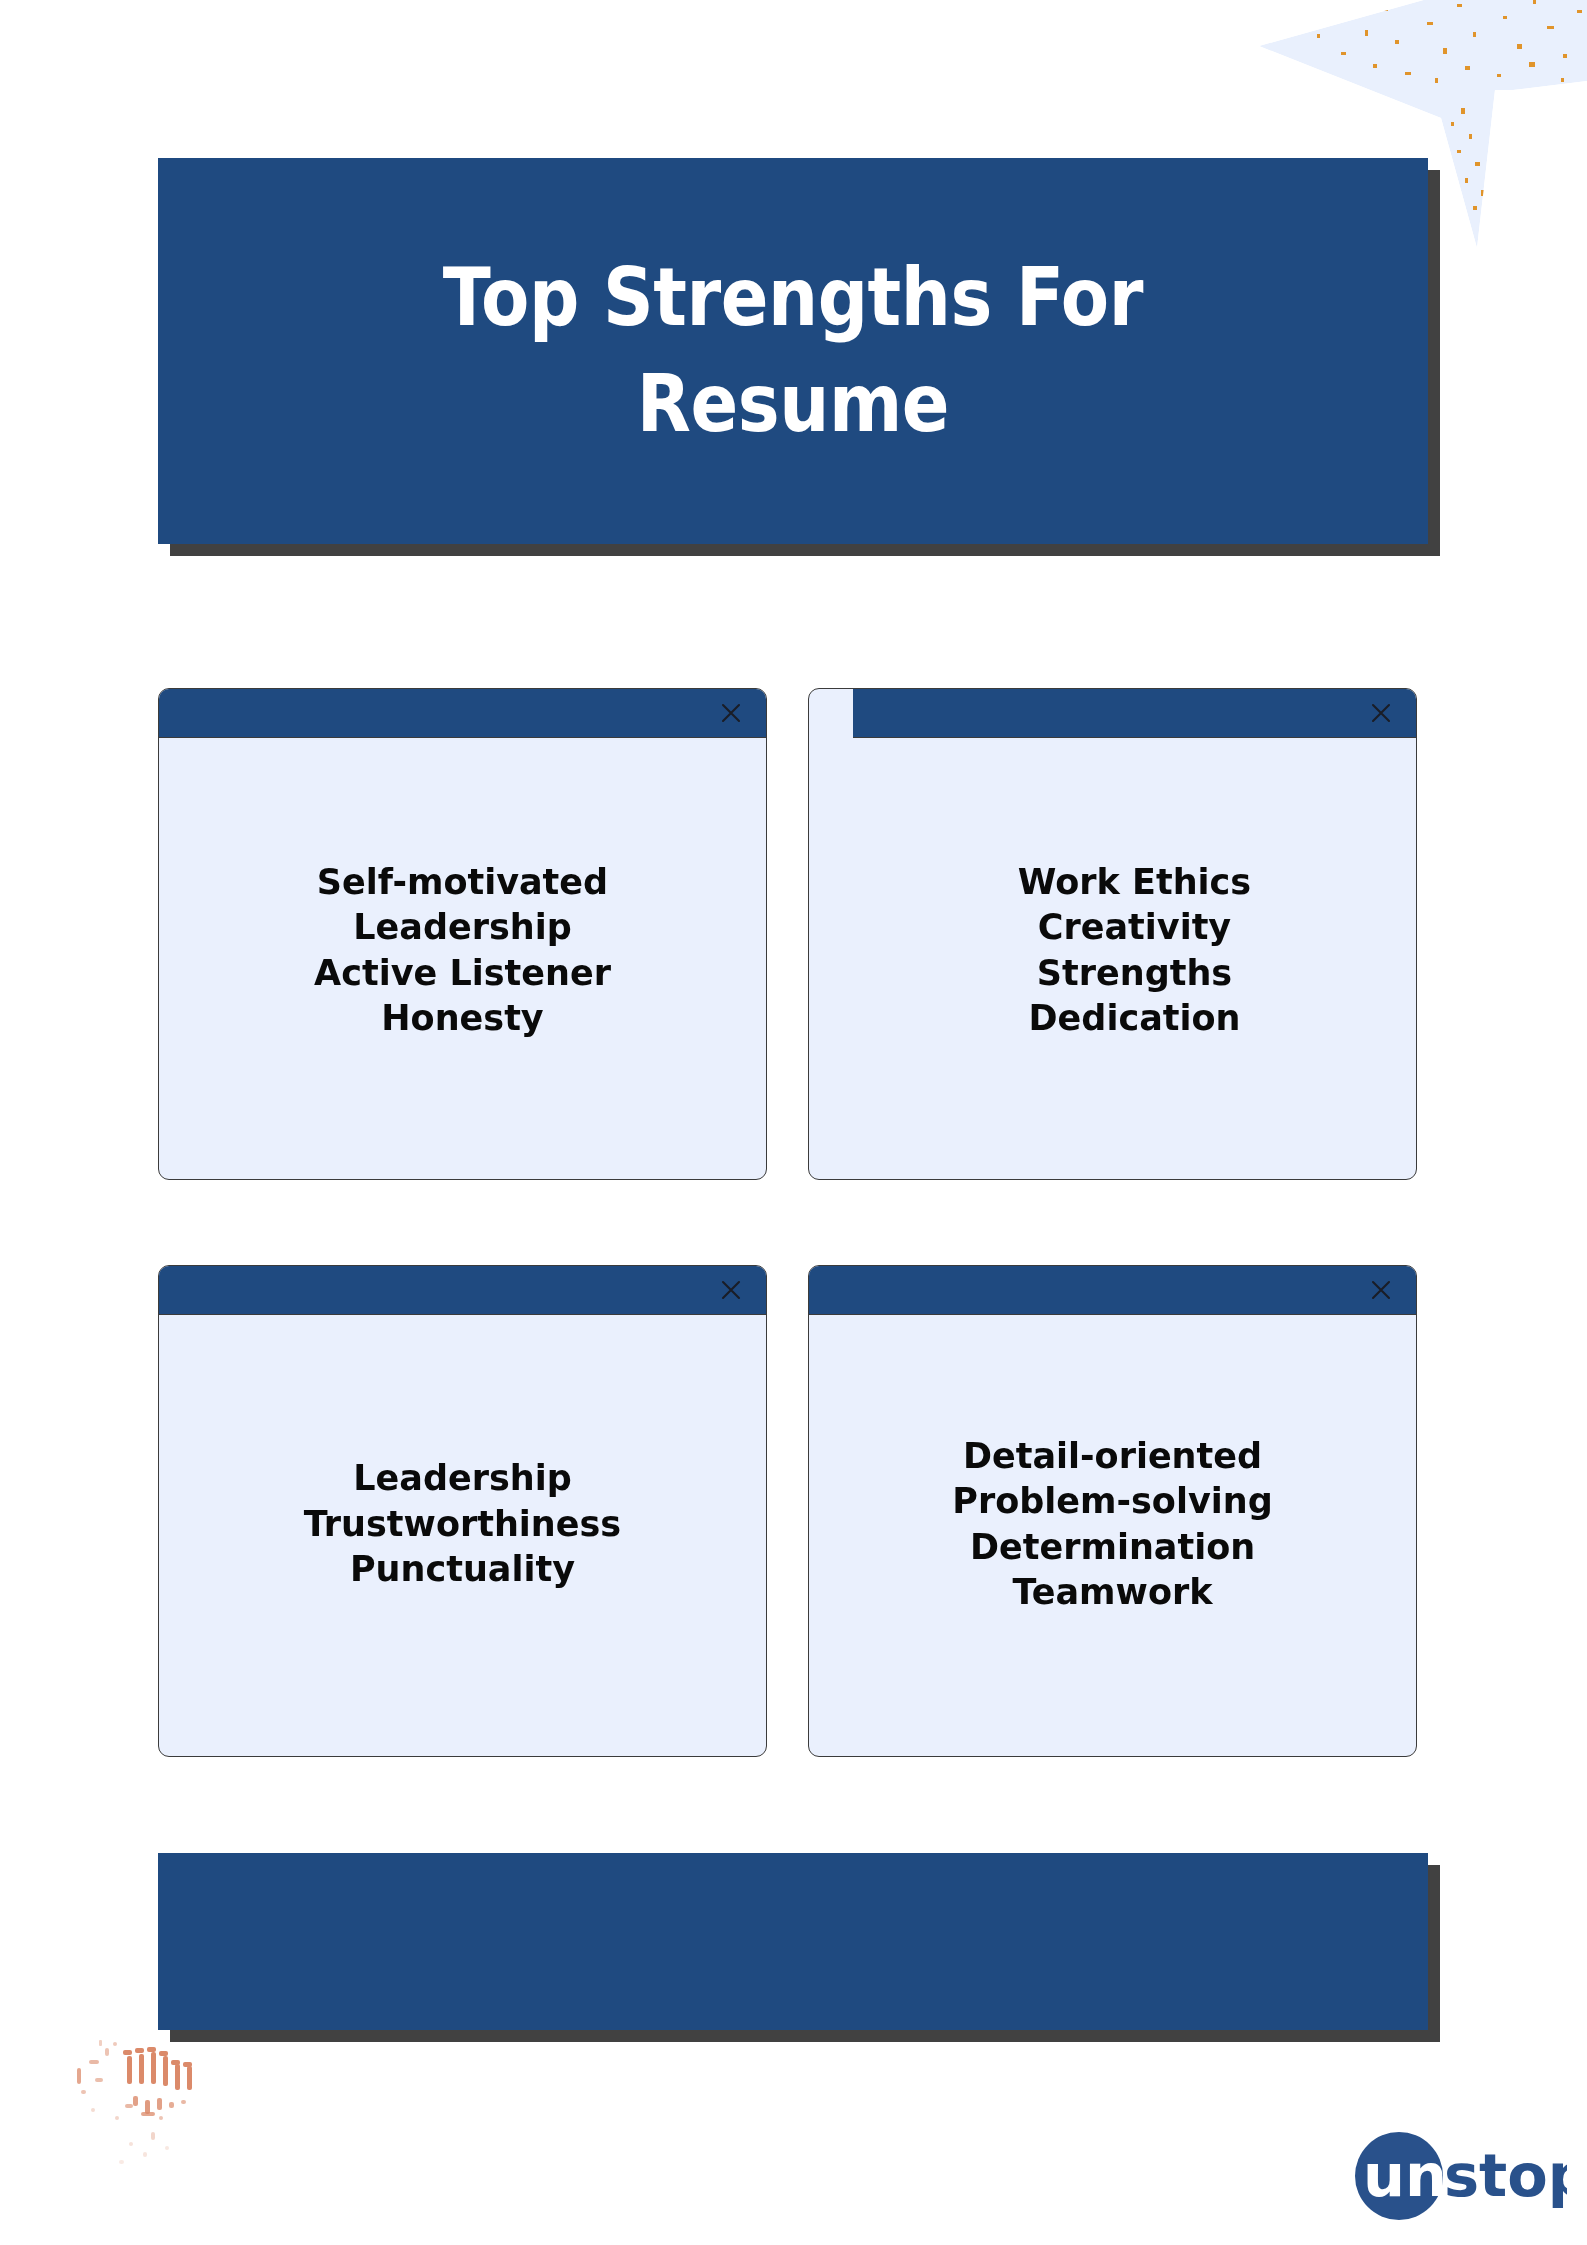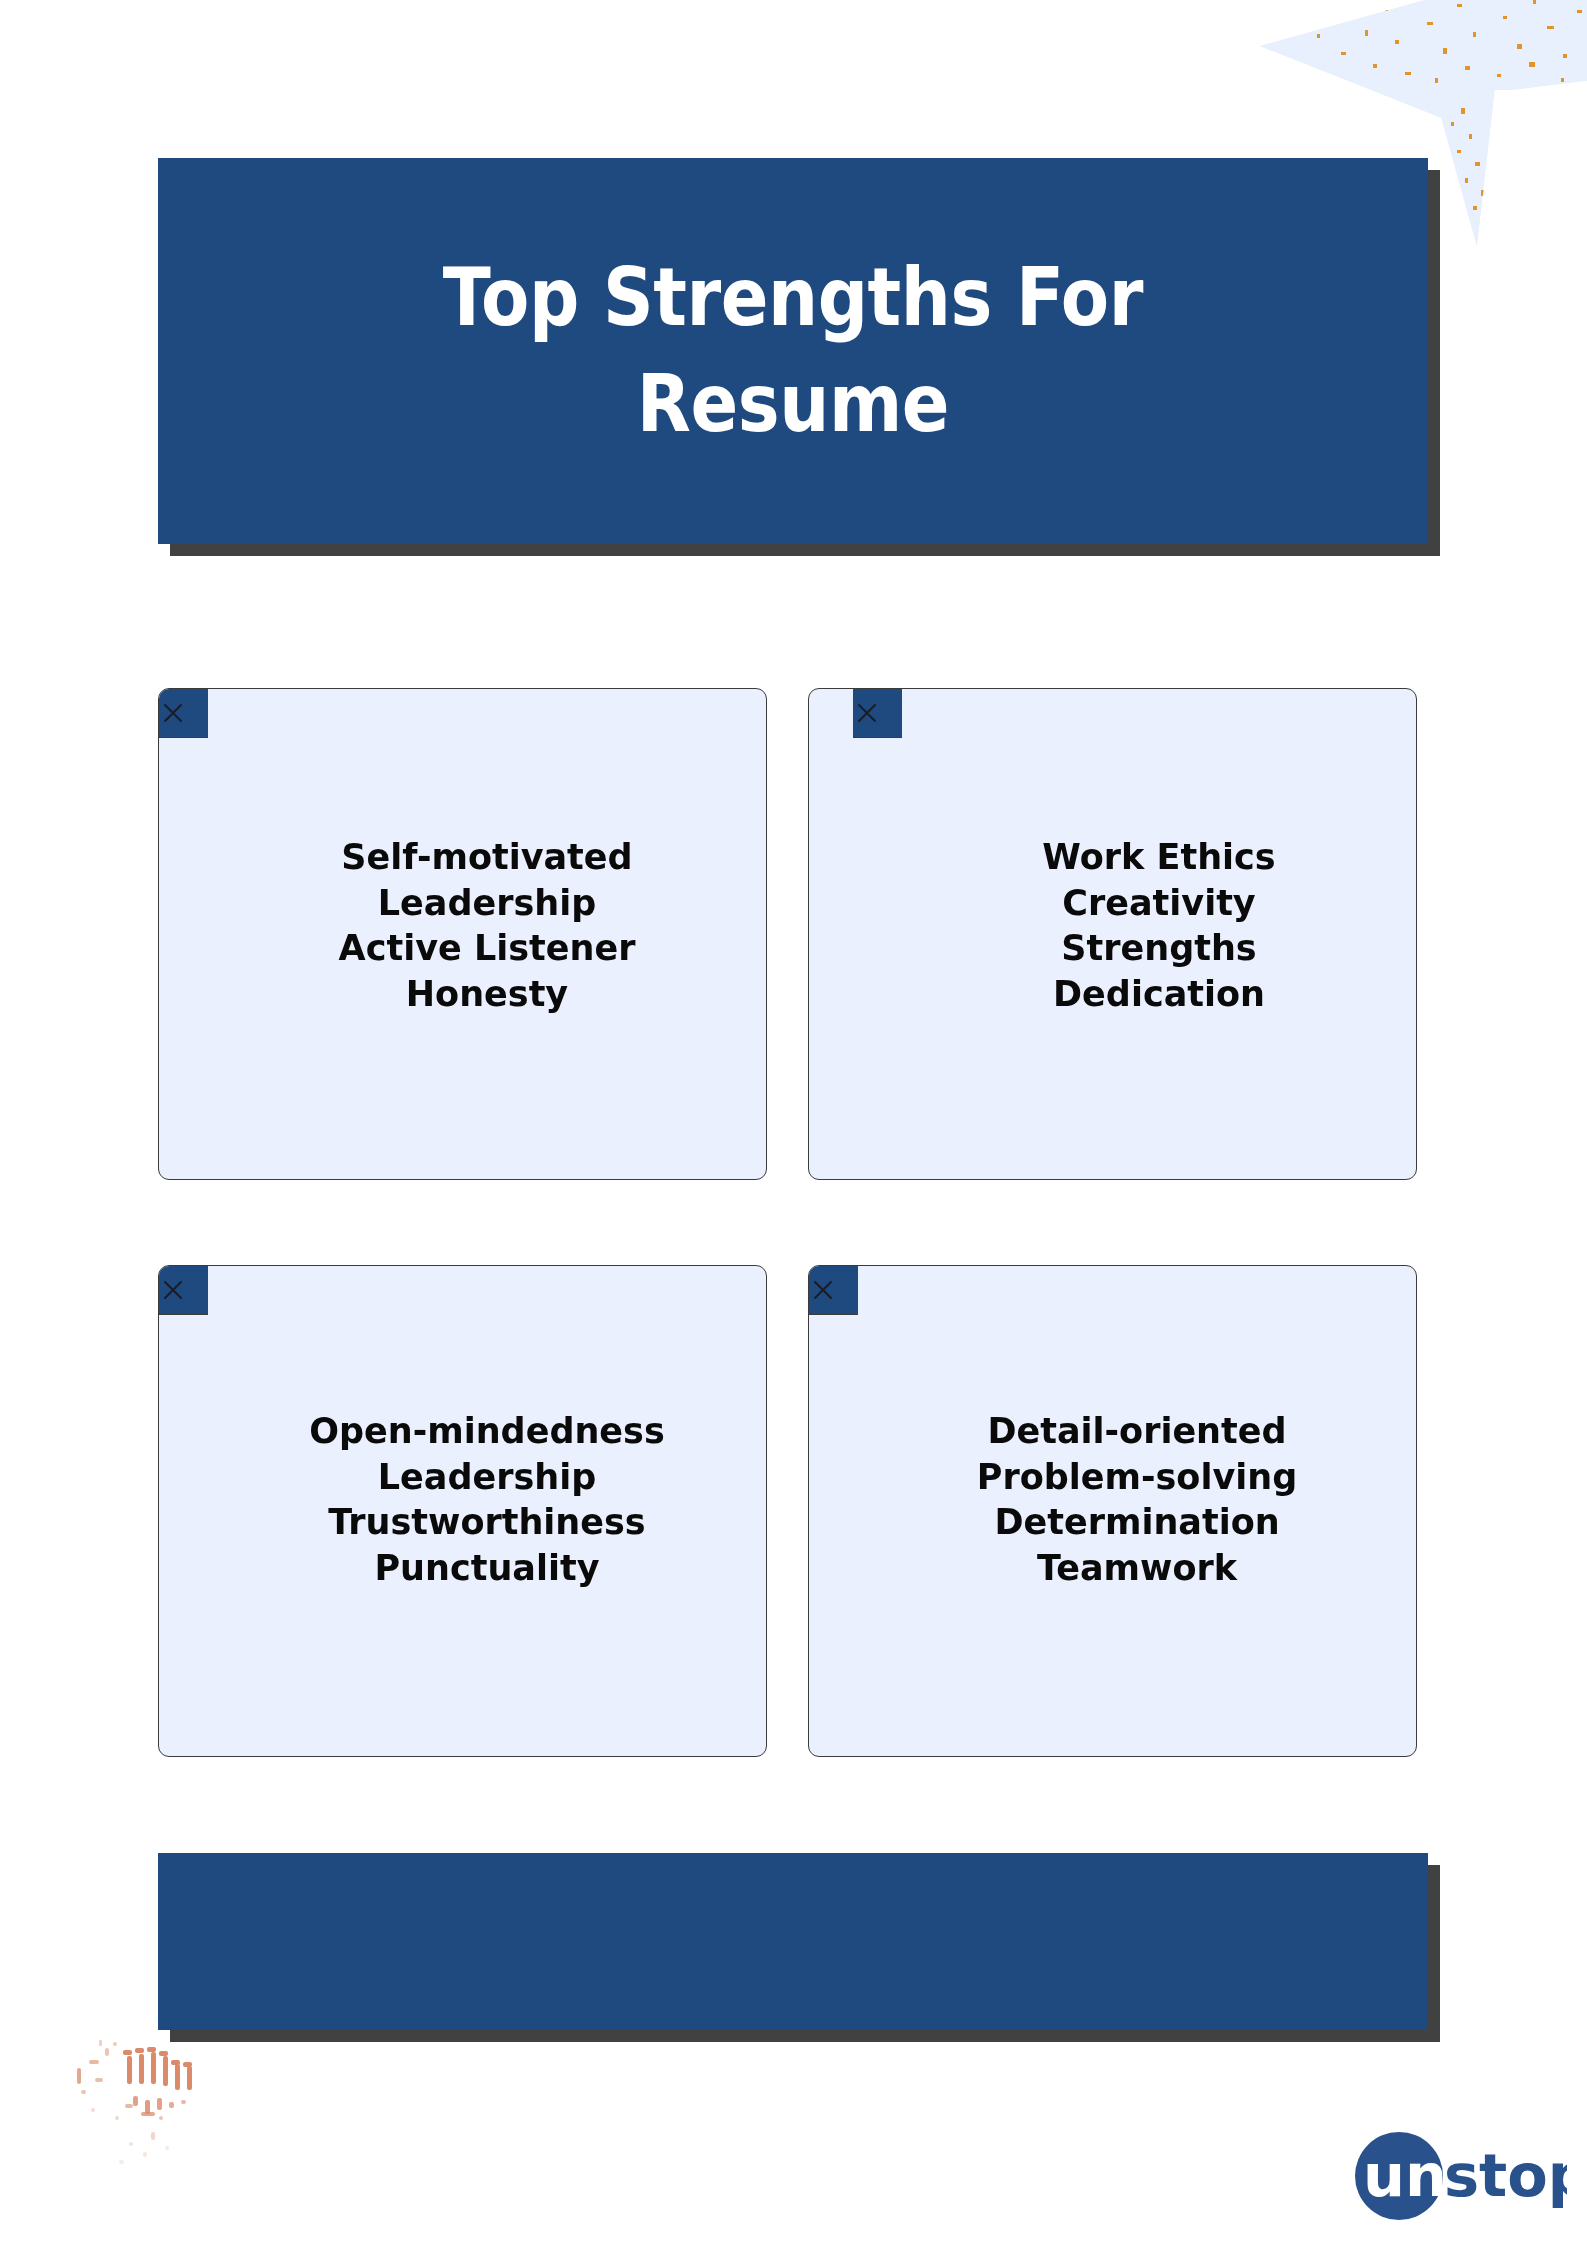--- a/index.html
+++ b/index.html
@@ -78,21 +78,21 @@
   .card {
     position: absolute;
     width: 609px;
     height: 492px;
     background: #eaf0fd;
     border: 1.5px solid #3b3b3b;
     border-radius: 11px;
     box-sizing: border-box;
     overflow: hidden;
     display: flex;
-    flex-direction: row;
+    flex-direction: column;
   }
   .card.c1 { left: 158px;  top: 688px;  }
   .card.c2 { left: 808px;  top: 688px; padding-left: 44px;  }
   .card.c3 { left: 158px;  top: 1265px; }
   .card.c4 { left: 808px;  top: 1265px; }
 
   .card-header {
     height: 49px;
     flex: 0 0 49px;
     background: #1f4a80;
@@ -254,21 +254,20 @@
     </div>
   </div>
 
   <div class="card c3">
     <div class="card-header">
       <svg class="close-icon" viewBox="0 0 26 26" xmlns="http://www.w3.org/2000/svg">
         <path d="M5 5 L21 21 M21 5 L5 21" stroke="#1a1d26" stroke-width="2.1" fill="none" stroke-linecap="round"></path>
       </svg>
     </div>
     <div class="card-body">
-      <div class="card-line">Open-mindedness</div>
       <div class="card-line">Leadership</div>
       <div class="card-line">Trustworthiness</div>
       <div class="card-line">Punctuality</div>
     </div>
   </div>
 
   <div class="card c4">
     <div class="card-header">
       <svg class="close-icon" viewBox="0 0 26 26" xmlns="http://www.w3.org/2000/svg">
         <path d="M5 5 L21 21 M21 5 L5 21" stroke="#1a1d26" stroke-width="2.1" fill="none" stroke-linecap="round"></path>

